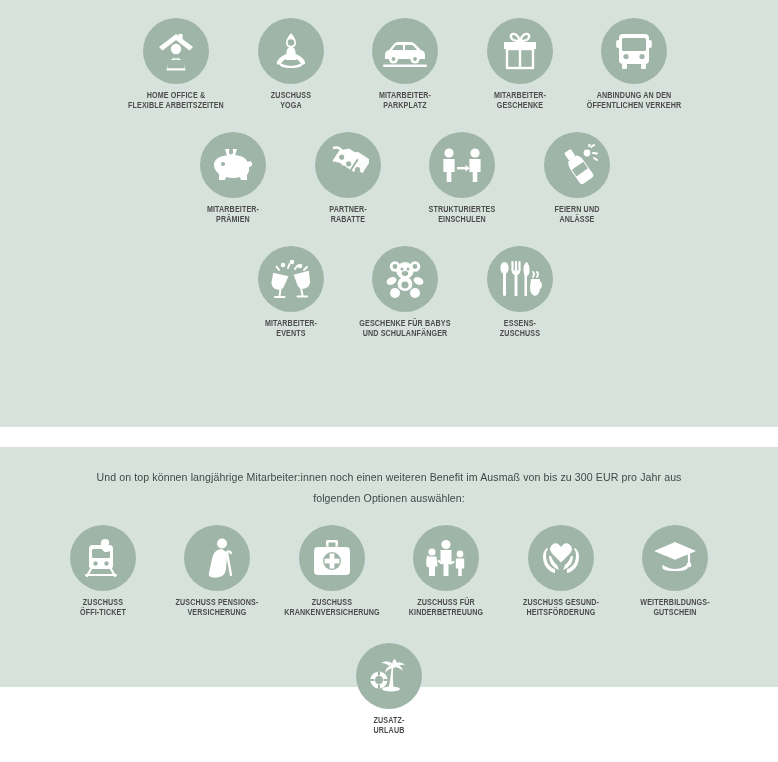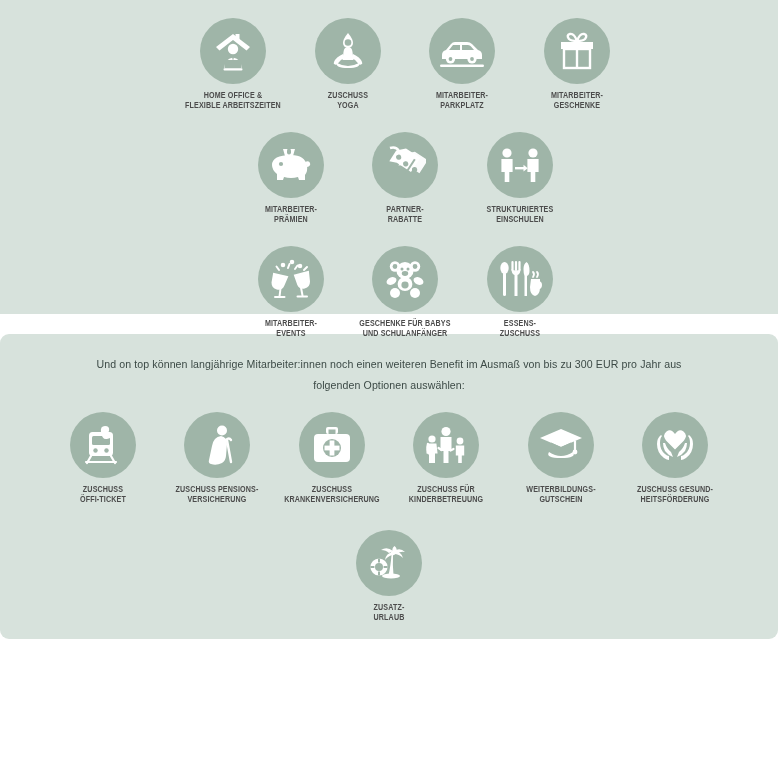--- a/index.html
+++ b/index.html
@@ -9,23 +9,23 @@
     font-family:"Liberation Sans", sans-serif;
     overflow:hidden;
   }
   .page{position:relative;width:778px;height:762px;}
 
   .panel{
     background:#d7e2dc;
     width:778px;
     box-sizing:border-box;
   }
-  .panel-top{height:314px;padding-top:18px;padding-left:32px;}
+  .panel-top{height:427px;padding-top:18px;padding-left:32px;}
   .gap{height:20px;background:#ffffff;}
-  .panel-bottom{height:305px;padding-top:20px;border-radius:9px;}
+  .panel-bottom{height:240px;padding-top:20px;}
 
   .intro{
     width:660px;
     margin:0 auto 16px auto;
     text-align:center;
     color:#3c4a46;
     font-size:11.4px;
     line-height:21px;
     font-family:"Liberation Sans", sans-serif;
     letter-spacing:0.1px;
@@ -144,20 +144,36 @@
             <path d="M21 10 q3-8 7-7 q4 1 1 5 q-2 2-8 2z"></path>
             <rect x="5" y="11" width="32" height="7" fill="#fff" stroke="none"></rect>
             <rect x="8" y="18" width="26" height="19"></rect>
             <line x1="21" y1="11" x2="21" y2="37"></line>
           </svg>
         </div>
         <div class="label">MITARBEITER-
 GESCHENKE</div>
       </div>
 
+      <div class="tile">
+        <div class="circle">
+          <svg width="38" height="40" viewBox="0 0 38 40" fill="#fff">
+            <rect x="4" y="3" width="30" height="30" rx="4"></rect>
+            <rect x="7" y="7" width="24" height="13" rx="1.5" fill="#9fb5a8"></rect>
+            <circle cx="11" cy="25.5" r="2.6" fill="#9fb5a8"></circle>
+            <circle cx="27" cy="25.5" r="2.6" fill="#9fb5a8"></circle>
+            <rect x="1.2" y="9" width="3.6" height="8" rx="1.8"></rect>
+            <rect x="33.2" y="9" width="3.6" height="8" rx="1.8"></rect>
+            <rect x="7" y="33" width="5" height="5" rx="1"></rect>
+            <rect x="26" y="33" width="5" height="5" rx="1"></rect>
+          </svg>
+        </div>
+        <div class="label">ANBINDUNG AN DEN
+ÖFFENTLICHEN VERKEHR</div>
+      </div>
 
     </div>
 
     <div class="row row-6 row-sp-2">
 
       <div class="tile">
         <div class="circle">
           <svg width="44" height="38" viewBox="0 0 44 38" fill="#fff">
             <path d="M14 3 h12 l-2 7 h-8z"></path>
             <path d="M22 9 q14 0 16 11 q1 5-2 9 l0 5 h-6 l-1-3 q-7 2-14 0 l-1 3 h-6 l0-6 q-5-4-5-9 q0-10 19-10z"></path>
@@ -198,20 +214,35 @@
             <path d="M29.4 12 h11.2 v13 h-3.3 v10 h-4.6 v-10 h-3.3z"></path>
             <rect x="17" y="20" width="9" height="2.4"></rect>
             <path d="M25.5 17.8 l4.2 3.4 l-4.2 3.4z"></path>
           </svg>
         </div>
         <div class="label">STRUKTURIERTES
 EINSCHULEN</div>
       </div>
 
 
+      <div class="tile">
+        <div class="circle">
+          <svg width="42" height="42" viewBox="0 0 42 42" fill="#fff">
+            <g transform="rotate(-35 21 21)">
+              <rect x="17" y="4" width="8" height="9" rx="1.5"></rect>
+              <path d="M16 13 h10 q3 3 3 8 v16 q0 3-3 3 h-10 q-3 0-3-3 v-16 q0-5 3-8z"></path>
+              <rect x="14" y="22" width="14" height="8" fill="#9fb5a8"></rect>
+            </g>
+            <circle cx="31" cy="9" r="3.4"></circle>
+            <path d="M35 3 l3-2 M37 9 l4 .5 M33 2 l1-3 M38 14 l3 2" stroke="#fff" stroke-width="2" stroke-linecap="round"></path>
+          </svg>
+        </div>
+        <div class="label">FEIERN UND
+ANLÄSSE</div>
+      </div>
 
     </div>
 
     <div class="row row-3">
 
       <div class="tile">
         <div class="circle">
           <svg width="42" height="42" viewBox="0 0 42 42" fill="none" stroke="#fff" stroke-width="2" stroke-linecap="round">
             <path d="M4 16 l13 3 l-3.5 8 q-2 4.5-6.5 3.5 q-4.5-1-4.5-6z" fill="#fff"></path>
             <path d="M10.5 30.5 l-1 8"></path>
@@ -338,44 +369,44 @@
             <path d="M31.8 19.5 h8.4 v10 h-2.4 v7.5 h-3.6 v-7.5 h-2.4z"></path>
             <path d="M14.5 22 l3 2 M29.5 23 l-3 1.5" stroke="#fff" stroke-width="2.2" stroke-linecap="round"></path>
           </svg>
         </div>
         <div class="label">ZUSCHUSS FÜR
 KINDERBETREUUNG</div>
       </div>
 
       <div class="tile">
         <div class="circle">
+          <svg width="42" height="40" viewBox="0 0 42 40" fill="#fff">
+            <path d="M21 9 q4-6 8.5-2.5 q4.5 3.5 .5 9 l-9 9 l-9-9 q-4-5.5 .5-9 q4.5-3.5 8.5 2.5z"></path>
+            <path d="M7 10 q-4 3-4 9 q0 9 7 14 q3 2 5 2 v-4 q-2 0-4-2 q-5-4-5-11 q0-5 2-7z"></path>
+            <path d="M35 10 q4 3 4 9 q0 9-7 14 q-3 2-5 2 v-4 q2 0 4-2 q5-4 5-11 q0-5-2-7z"></path>
+            <path d="M11 18 q2 6 6 9 l2 5 q-5-2-8-6 q-2-4-2-8z"></path>
+            <path d="M31 18 q-2 6-6 9 l-2 5 q5-2 8-6 q2-4 2-8z"></path>
+          </svg>
+        </div>
+        <div class="label">ZUSCHUSS GESUND-
+HEITSFÖRDERUNG</div>
+      </div>
+
+      <div class="tile">
+        <div class="circle">
           <svg width="44" height="36" viewBox="0 0 44 36" fill="#fff">
             <path d="M22 2 L43 11 L22 20 L1 11z"></path>
             <path d="M36 14.5 v9" stroke="#fff" stroke-width="2.2" stroke-linecap="round"></path>
             <circle cx="36" cy="25" r="2.4"></circle>
             <path d="M10 25 q12 8 24 0 q4 6-12 6 q-16 0-12-6z"></path>
             <path d="M12 15.5 v7 q10 6 20 0 v-7 l-10 4.5z" fill="#9fb5a8"></path>
           </svg>
         </div>
         <div class="label">WEITERBILDUNGS-
 GUTSCHEIN</div>
-      </div>
-
-      <div class="tile">
-        <div class="circle">
-          <svg width="42" height="40" viewBox="0 0 42 40" fill="#fff">
-            <path d="M21 9 q4-6 8.5-2.5 q4.5 3.5 .5 9 l-9 9 l-9-9 q-4-5.5 .5-9 q4.5-3.5 8.5 2.5z"></path>
-            <path d="M7 10 q-4 3-4 9 q0 9 7 14 q3 2 5 2 v-4 q-2 0-4-2 q-5-4-5-11 q0-5 2-7z"></path>
-            <path d="M35 10 q4 3 4 9 q0 9-7 14 q-3 2-5 2 v-4 q2 0 4-2 q5-4 5-11 q0-5-2-7z"></path>
-            <path d="M11 18 q2 6 6 9 l2 5 q-5-2-8-6 q-2-4-2-8z"></path>
-            <path d="M31 18 q-2 6-6 9 l-2 5 q5-2 8-6 q2-4 2-8z"></path>
-          </svg>
-        </div>
-        <div class="label">ZUSCHUSS GESUND-
-HEITSFÖRDERUNG</div>
       </div>
 
     </div>
 
     <div class="row row-1">
       <div class="tile">
         <div class="circle">
           <svg width="44" height="40" viewBox="0 0 44 40" fill="#fff">
             <path d="M27 8 q6-4 11 1 q-5-1-8 2z"></path>
             <path d="M27 8 q7 0 9 7 q-4-4-9-4z"></path>

